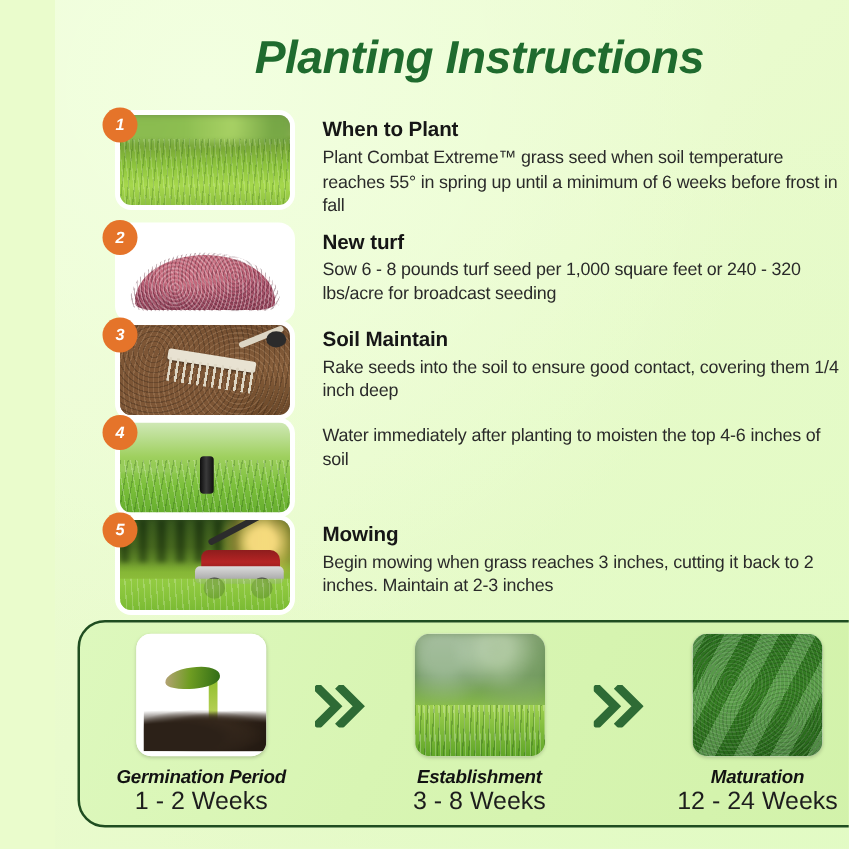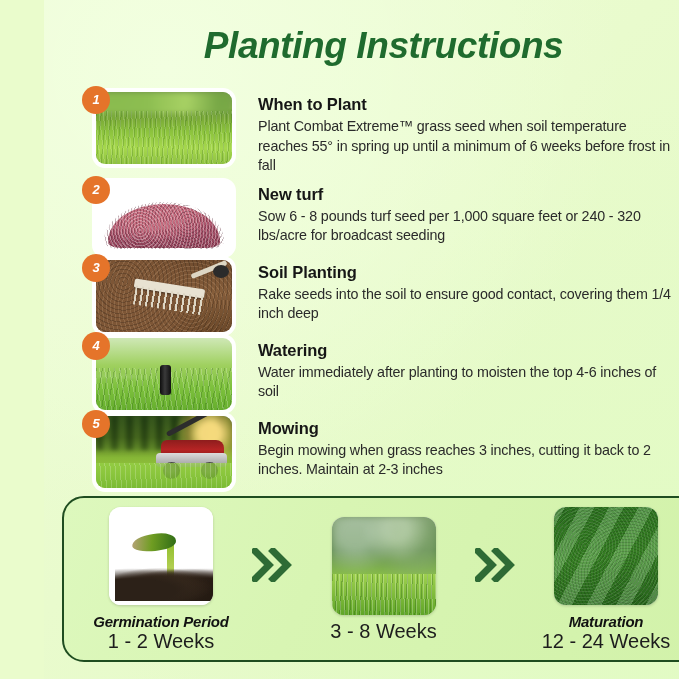--- a/index.html
+++ b/index.html
@@ -477,38 +477,37 @@
           <div class="art art-soil">
             <div class="rake-handle"></div>
             <div class="rake-knob"></div>
             <div class="rake-head"></div>
             <div class="rake-tines"></div>
           </div>
         </div>
         <div class="step-badge">3</div>
       </div>
       <div class="step-text">
-        <div class="step-heading">Soil Planting</div>
+        <div class="step-heading">Soil Maintain</div>
         <div class="step-body">Rake seeds into the soil to ensure good contact, covering them 1/4 inch deep</div>
       </div>
     </div>
 
     <div class="step">
       <div class="step-media">
         <div class="step-card">
           <div class="art art-water">
             <div class="blades"></div>
             <div class="spray"></div>
             <div class="sprinkler-head"></div>
           </div>
         </div>
         <div class="step-badge">4</div>
       </div>
       <div class="step-text">
-        <div class="step-heading">Watering</div>
         <div class="step-body">Water immediately after planting to moisten the top 4-6 inches of soil</div>
       </div>
     </div>
 
     <div class="step">
       <div class="step-media">
         <div class="step-card">
           <div class="art art-mow">
             <div class="trees"></div>
             <div class="sunflare"></div>
@@ -551,20 +550,21 @@
       </svg>
     </div>
 
     <div class="tl-stage">
       <div class="tl-thumb">
         <div class="art art-young">
           <div class="bokeh"></div>
           <div class="turf"></div>
         </div>
       </div>
+      <div class="tl-label">Establishment</div>
       <div class="tl-duration">3 - 8 Weeks</div>
     </div>
 
     <div class="tl-arrow">
       <svg width="40" height="34" viewBox="0 0 40 34" aria-hidden="true">
         <path d="M3 3 L17 17 L3 31" fill="none" stroke="#2e6b35" stroke-width="7" stroke-linecap="square" stroke-linejoin="miter"></path>
         <path d="M21 3 L35 17 L21 31" fill="none" stroke="#2e6b35" stroke-width="7" stroke-linecap="square" stroke-linejoin="miter"></path>
       </svg>
     </div>
 

